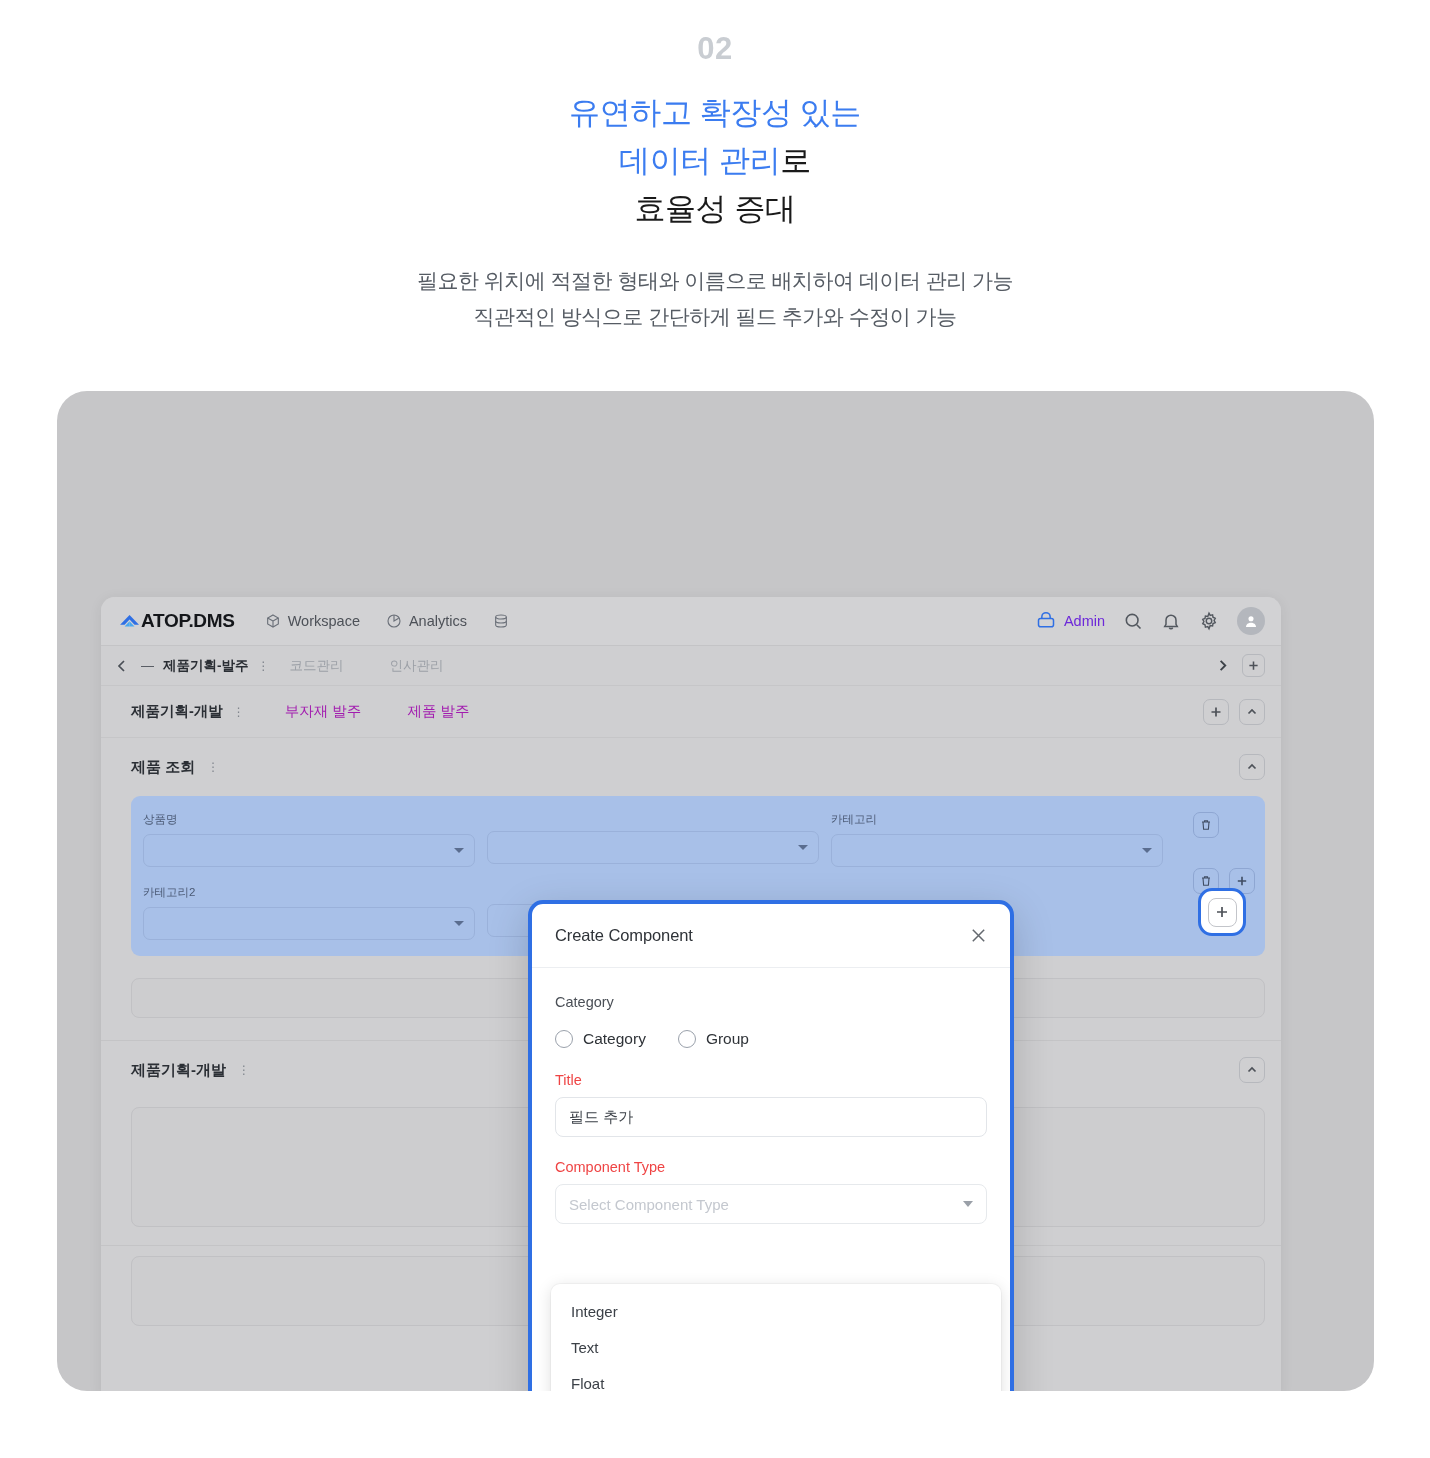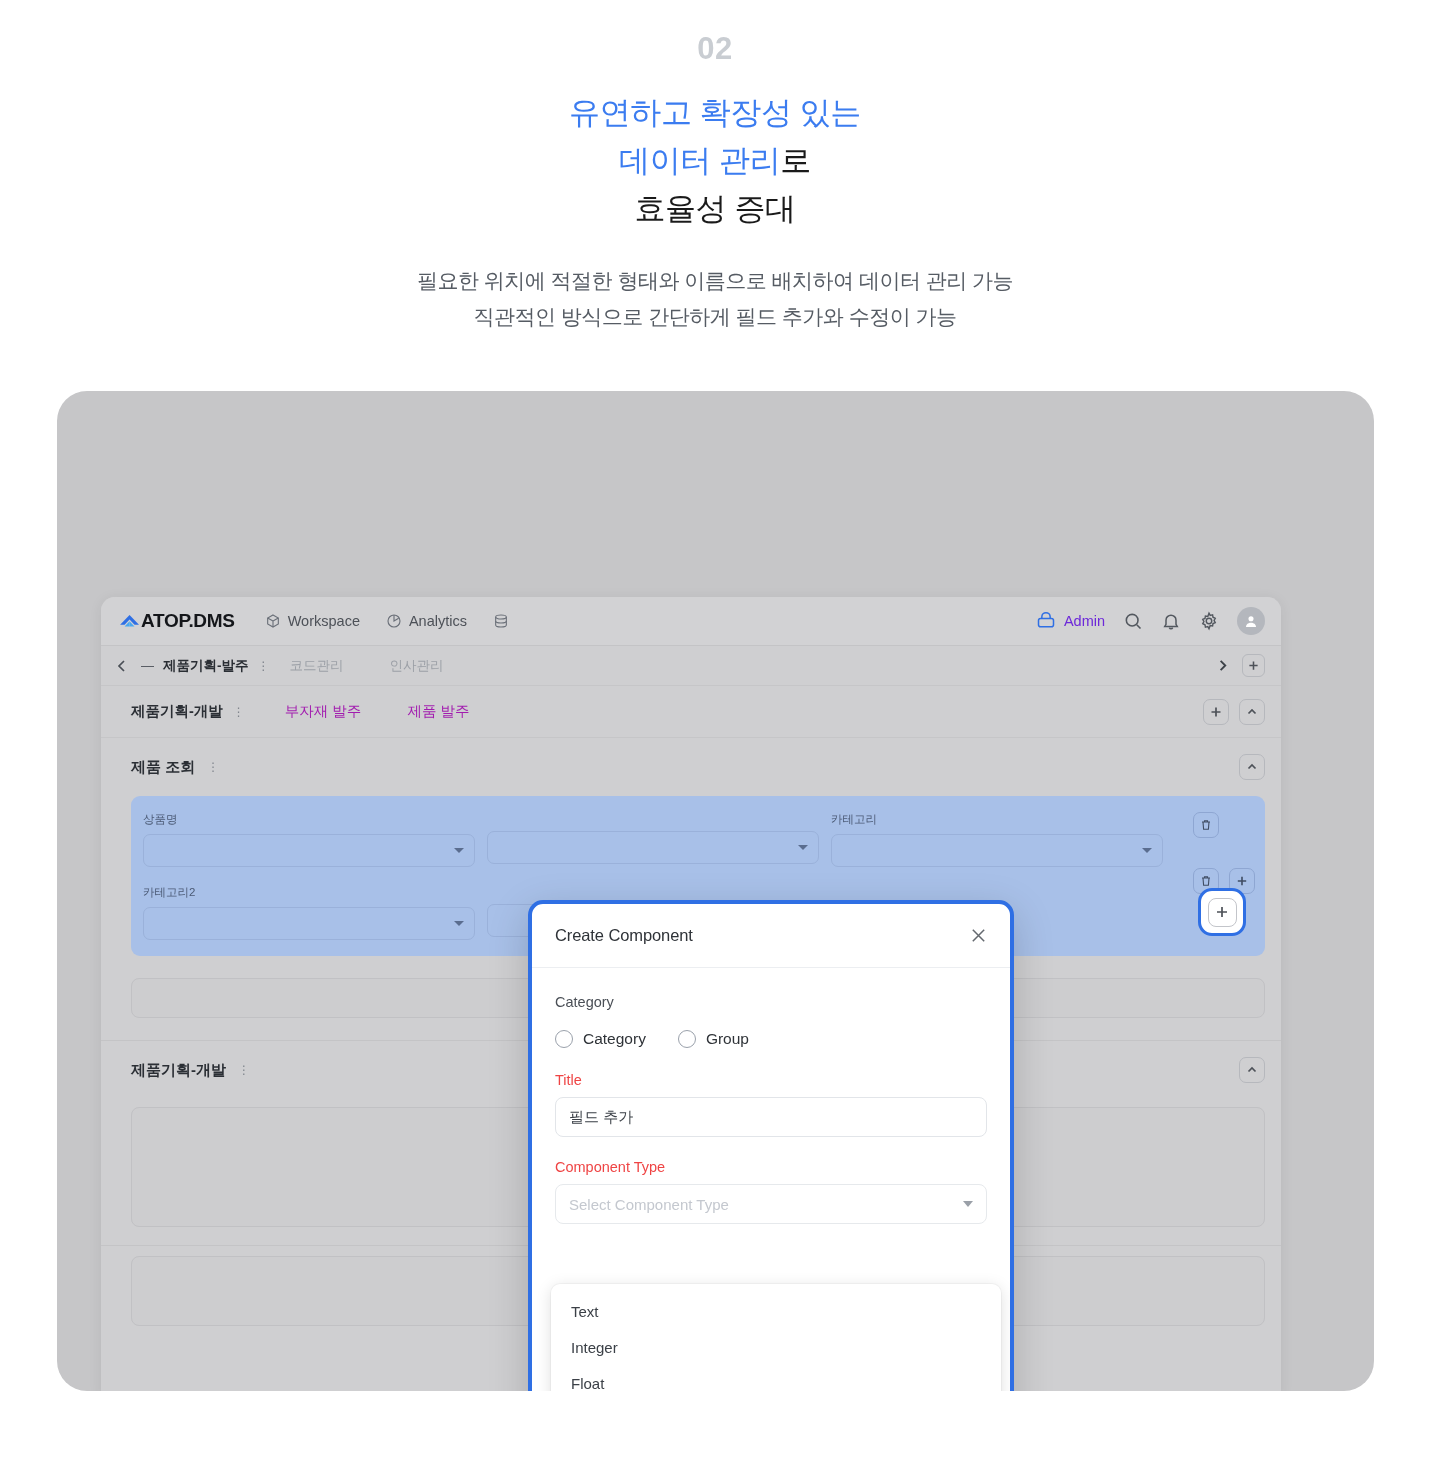--- a/index.html
+++ b/index.html
@@ -485,21 +485,21 @@
         <span>필드 추가</span>
       </div>
 
       <div class="field-label">Component Type</div>
       <div class="select-input">
         <span>Select Component Type</span>
         <span class="select-caret"></span>
       </div>
 
       <div class="dropdown">
+        <div class="dd-item">Integer</div>
         <div class="dd-item">Text</div>
-        <div class="dd-item">Integer</div>
         <div class="dd-item">Float</div>
 
       </div>
     </div>
   </div>
 
 </div>
 
 </body></html>

